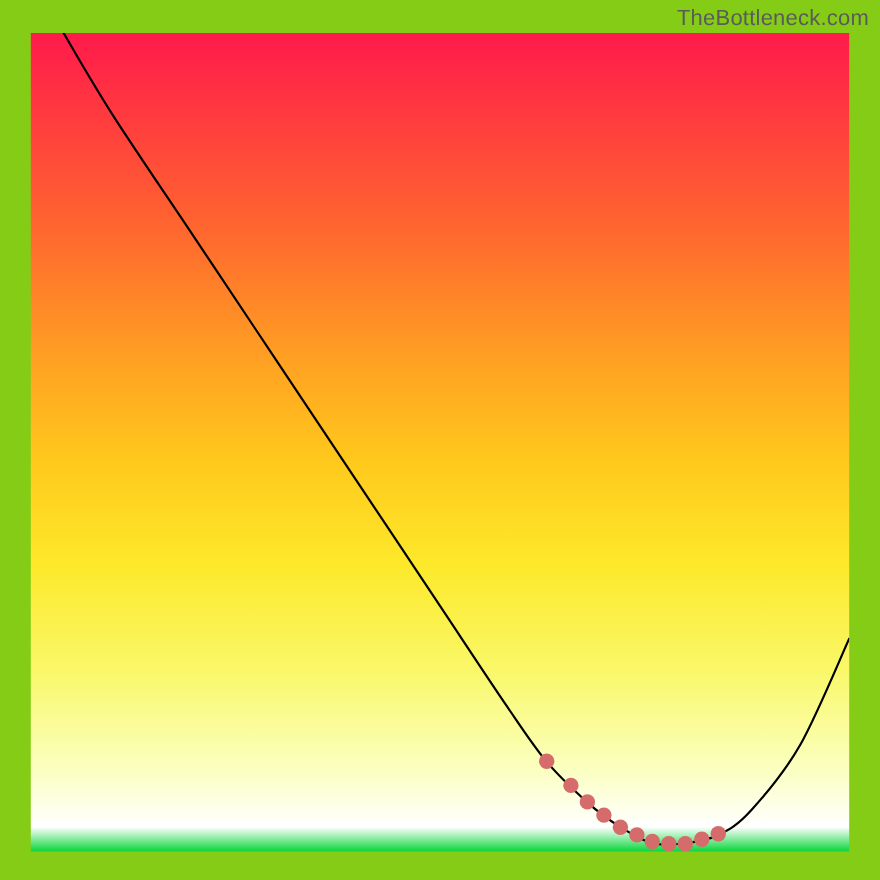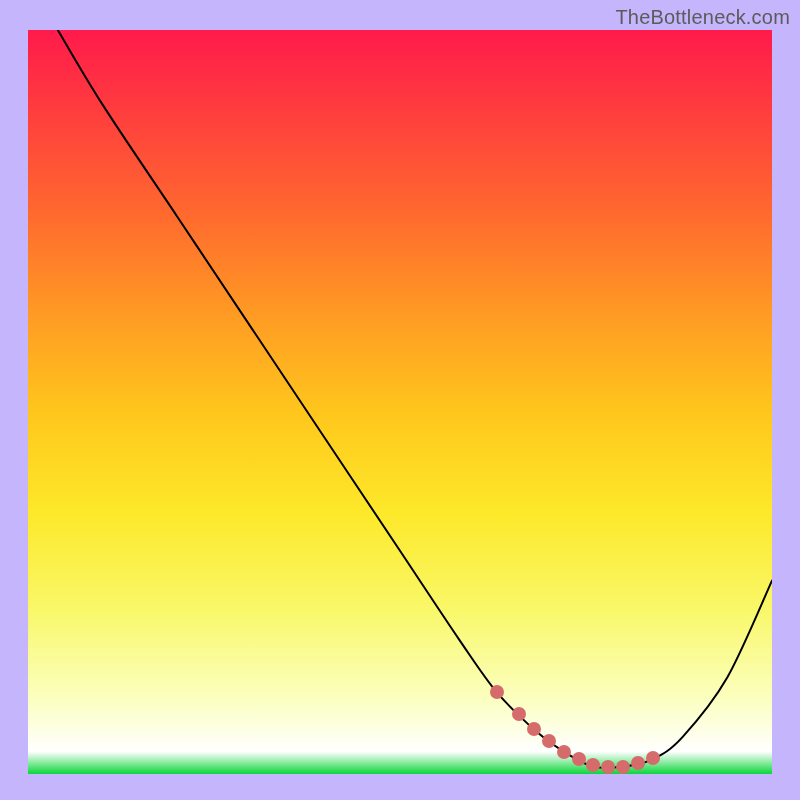--- a/index.html
+++ b/index.html
@@ -1,17 +1,17 @@
 <!DOCTYPE html>
 <html><head>
 <meta charset="utf-8">
 <style>
   * { margin: 0; padding: 0; box-sizing: border-box; }
   html, body { width: 800px; height: 800px; overflow: hidden; background: #000; }
-  .wrap { position: relative; width: 800px; height: 800px; background: #c4b5fd; }
+  .wrap { position: relative; width: 800px; height: 800px; background: #84cc16; }
   .attrib {
     position: absolute; top: 6px; right: 10px;
     font-family: Arial, Helvetica, sans-serif;
     font-size: 20px; color: #5b5b5b; letter-spacing: 0.2px;
   }
   .plot {
     position: absolute; left: 28px; top: 30px; width: 744px; height: 744px;
     background: linear-gradient(to bottom,
       #ff1a4b 0%,
       #ff3a3f 10%,

